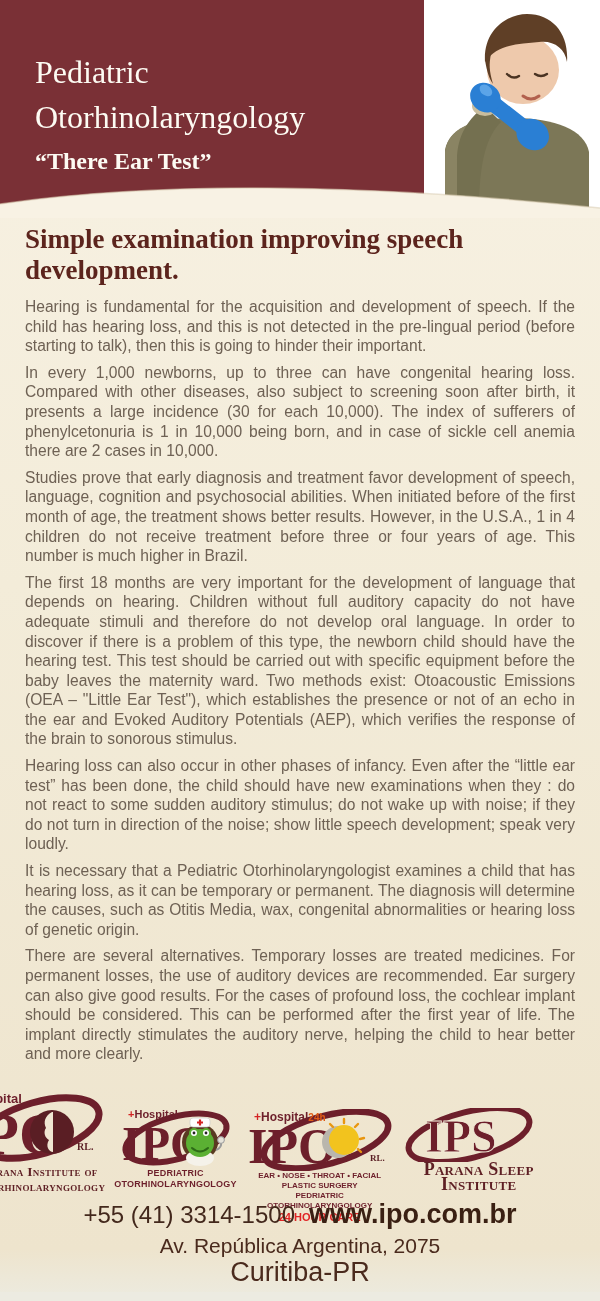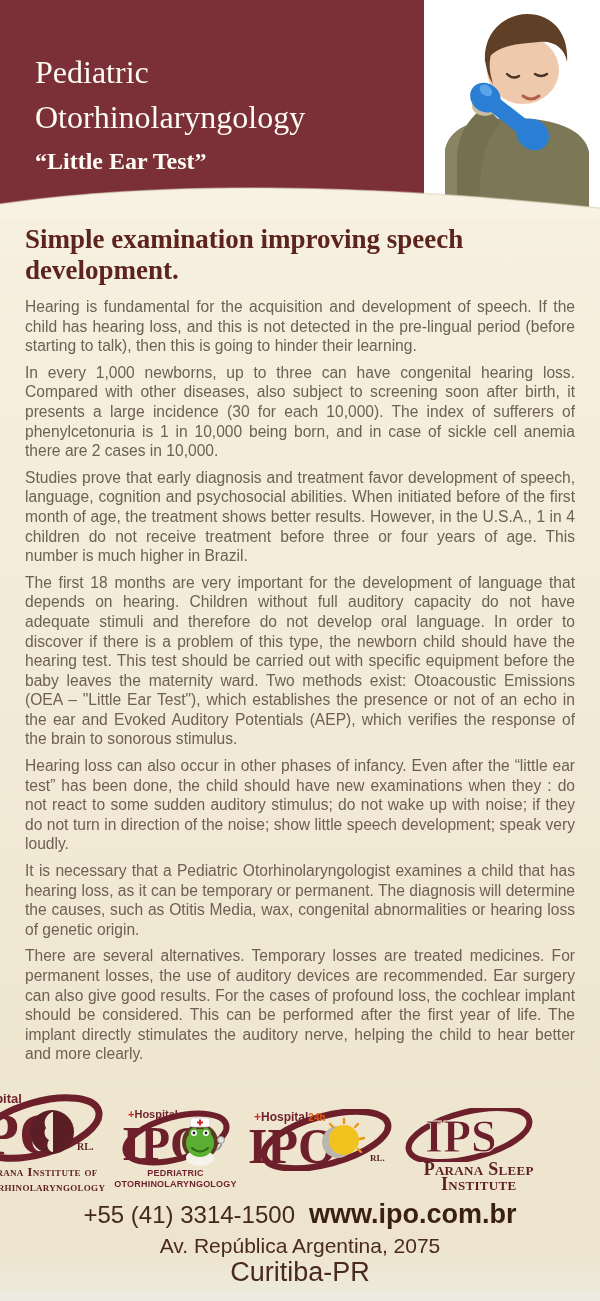--- a/index.html
+++ b/index.html
@@ -60,21 +60,21 @@
 <body>
 
 <div class="page">
 
   <div class="header">
     <div class="maroon-panel"></div>
     <div class="title">
       <div>Pediatric</div>
       <div>Otorhinolaryngology</div>
     </div>
-    <div class="subtitle">“Little Ear Test”</div>
+    <div class="subtitle">“There Ear Test”</div>
 
     <div class="photo">
       <svg width="173" height="213" viewBox="0 0 173 213">
         <rect x="0" y="0" width="173" height="213" fill="#ffffff"></rect>
 
         <polyline points="100,140 112,148 104,158 116,166 108,176 120,184 112,194 124,202 118,213" fill="none" stroke="#e8d42a" stroke-width="7" stroke-linejoin="round"></polyline>
 
         <path d="M18,213 L18,150 C22,128 48,118 86,118 C128,118 158,130 162,152 L162,213 Z" fill="#7c7757"></path>
         <path d="M18,213 L18,152 C20,136 32,127 46,123 L46,213 Z" fill="#8a8463"></path>
 
@@ -100,21 +100,21 @@
     </div>
 
     <svg class="wave" viewBox="0 0 600 46">
       <path d="M0,32 C140,12 330,8 600,36 L600,46 L0,46 Z" fill="#f8f2e4"></path>
       <path d="M0,32 C140,12 330,8 600,36" fill="none" stroke="#d8ccb2" stroke-width="1.5" opacity="0.55"></path>
     </svg>
   </div>
 
   <div class="article">
     <h1>Simple examination improving speech development.</h1>
-    <p>Hearing is fundamental for the acquisition and development of speech. If the child has hearing loss, and this is not detected in the pre-lingual period (before starting to talk), then this is going to hinder their learning.</p>
+    <p>Hearing is fundamental for the acquisition and development of speech. If the child has hearing loss, and this is not detected in the pre-lingual period (before starting to talk), then this is going to hinder their important.</p>
     <p>In every 1,000 newborns, up to three can have congenital hearing loss. Compared with other diseases, also subject to screening soon after birth, it presents a large incidence (30 for each 10,000). The index of sufferers of phenylcetonuria is 1 in 10,000 being born, and in case of sickle cell anemia there are 2 cases in 10,000.</p>
     <p>Studies prove that early diagnosis and treatment favor development of speech, language, cognition and psychosocial abilities. When initiated before of the first month of age, the treatment shows better results. However, in the U.S.A., 1 in 4 children do not receive treatment before three or four years of age. This number is much higher in Brazil.</p>
     <p>The first 18 months are very important for the development of language that depends on hearing. Children without full auditory capacity do not have adequate stimuli and therefore do not develop oral language. In order to discover if there is a problem of this type, the newborn child should have the hearing test. This test should be carried out with specific equipment before the baby leaves the maternity ward. Two methods exist: Otoacoustic Emissions (OEA – "Little Ear Test"), which establishes the presence or not of an echo in the ear and Evoked Auditory Potentials (AEP), which verifies the response of the brain to sonorous stimulus.</p>
     <p>Hearing loss can also occur in other phases of infancy. Even after the “little ear test” has been done, the child should have new examinations when they : do not react to some sudden auditory stimulus; do not wake up with noise; if they do not turn in direction of the noise; show little speech development; speak very loudly.</p>
     <p>It is necessary that a Pediatric Otorhinolaryngologist examines a child that has hearing loss, as it can be temporary or permanent. The diagnosis will determine the causes, such as Otitis Media, wax, congenital abnormalities or hearing loss of genetic origin.</p>
     <p>There are several alternatives. Temporary losses are treated medicines. For permanent losses, the use of auditory devices are recommended. Ear surgery can also give good results. For the cases of profound loss, the cochlear implant should be considered. This can be performed after the first year of life. The implant directly stimulates the auditory nerve, helping the child to hear better and more clearly.</p>
   </div>
 
   <div class="logos">
 
@@ -178,20 +178,25 @@
           <g stroke="#e8960f" stroke-width="2.4" stroke-linecap="round">
             <line x1="98" y1="10" x2="98" y2="14"></line>
             <line x1="112" y1="15" x2="109" y2="18"></line>
             <line x1="118" y1="29" x2="114" y2="30"></line>
             <line x1="115" y1="43" x2="112" y2="40"></line>
             <line x1="84" y1="15" x2="87" y2="18"></line>
           </g>
         </g>
         <text x="124" y="52" font-family="Liberation Serif, serif" font-size="9" font-weight="bold" fill="#5a1e24">RL.</text>
       </svg>
+      <div class="cap-sans">
+        <div class="cap-24-1">EAR • NOSE • THROAT • FACIAL PLASTIC SURGERY</div>
+        <div class="cap-24-2">PEDRIATRIC OTORHINOLARYNGOLOGY</div>
+        <div class="cap-24-3">24 HOUR CARE</div>
+      </div>
     </div>
 
     <div class="logo" style="margin-top:18px;">
       <svg width="132" height="54" viewBox="0 0 132 54">
         <ellipse cx="66" cy="27" rx="62" ry="23" transform="rotate(-14 66 27)" fill="none" stroke="#6d1f2b" stroke-width="6"></ellipse>
         <text x="22" y="44" font-family="Liberation Serif, serif" font-size="46" font-weight="bold" fill="#6d1f2b" stroke="#f3ecd9" stroke-width="0.8">IPS</text>
       </svg>
       <div class="cap-smallcaps" style="font-size:18px;">Parana Sleep Institute</div>
     </div>
 

